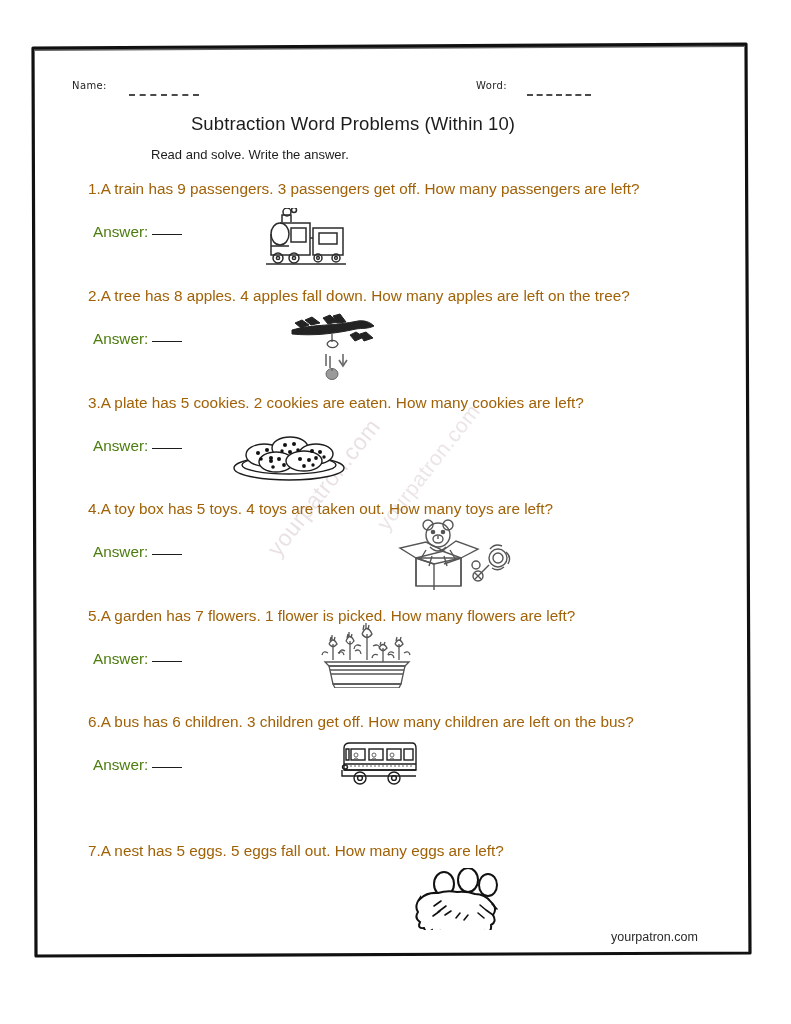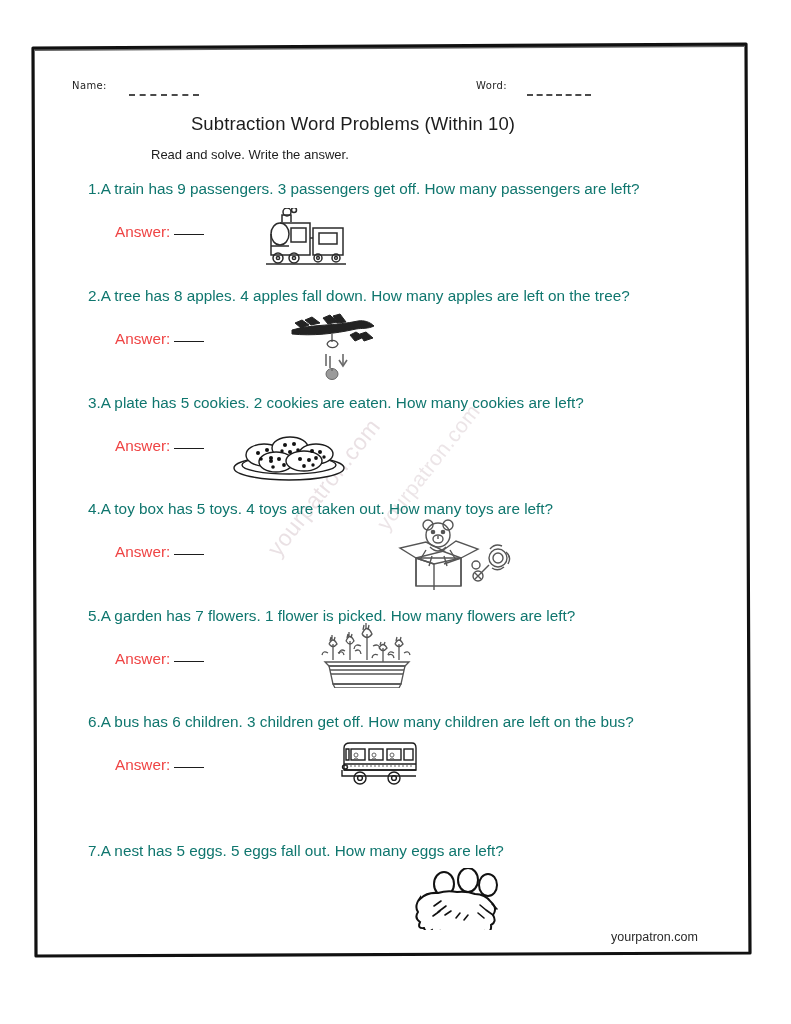--- a/index.html
+++ b/index.html
@@ -86,29 +86,29 @@
     color: #1d1d1d;
     margin-left: 35px;
   }
 
   
   .problem { position: absolute; left: 0; width: 791px; }
   .q-line {
     position: absolute;
     left: 88px;
     font-size: 15.3px;
-    color: #0f766e;
+    color: #a16207;
     white-space: nowrap;
   }
   .q-num { display: inline-block; }
   .answer-line {
     position: absolute;
-    left: 115px;
+    left: 93px;
     font-size: 15.3px;
-    color: #ef4444;
+    color: #4d7c0f;
     white-space: nowrap;
   }
   .answer-blank {
     display: inline-block;
     width: 30px;
     border-bottom: 1.6px solid #1d1d1d;
     margin-left: 4px;
     vertical-align: 2px;
     height: 11px;
   }

